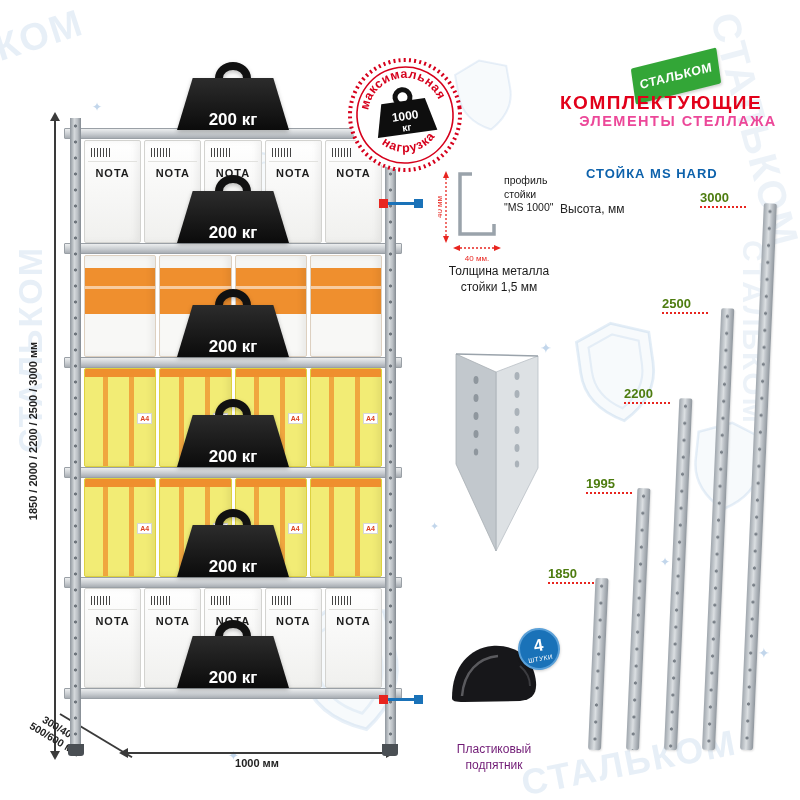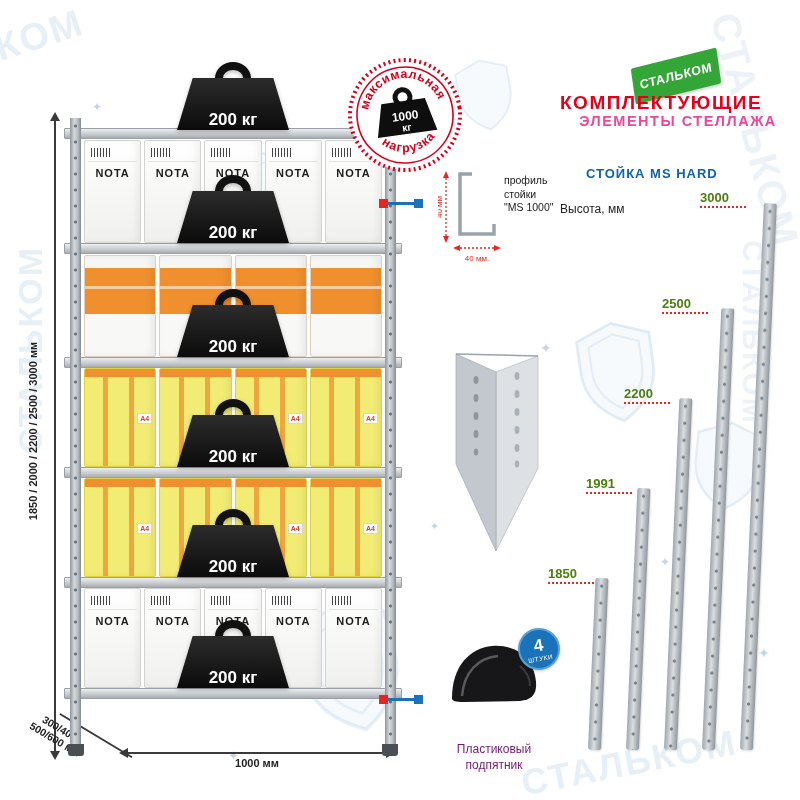--- a/index.html
+++ b/index.html
@@ -332,20 +332,24 @@
     <path d="M 34,16 L 22,16 L 22,76 L 56,76 L 56,66" fill="none" stroke="#9aa3ab" stroke-width="3.5"></path>
     <line x1="22" y1="90" x2="56" y2="90" stroke="#e8251f" stroke-width="1.3" stroke-dasharray="2 2"></line>
     <polygon points="15,90 22,87 22,93" fill="#e8251f"></polygon>
     <polygon points="63,90 56,87 56,93" fill="#e8251f"></polygon>
     <text x="39" y="103" font-size="8" fill="#e8251f" text-anchor="middle">40 мм.</text>
   </svg>
   <div class="profile-label">
     <div>профиль</div>
     <div>стойки</div>
     <div>"MS 1000"</div>
+  </div>
+  <div class="thickness">
+    <div>Толщина металла</div>
+    <div>стойки 1,5 мм</div>
   </div>
 
   <svg class="corner-svg" width="106" height="218" viewBox="0 0 106 218">
     <polygon points="52,26 94,10 94,122 52,205" fill="#dde1e4" stroke="#b9bfc5" stroke-width="0.8"></polygon>
     <polygon points="12,8 52,26 52,205 12,118" fill="#c2c8cd" stroke="#a8aeb4" stroke-width="0.8"></polygon>
     <line x1="12" y1="8" x2="94" y2="10" stroke="#9aa3ab" stroke-width="1.5"></line>
     <g fill="#8f979e">
       <ellipse cx="32" cy="34" rx="2.5" ry="4"></ellipse>
         <ellipse cx="32" cy="52" rx="2.5" ry="4"></ellipse>
       <ellipse cx="32" cy="70" rx="2.5" ry="4"></ellipse>
@@ -382,21 +386,21 @@
   <div class="rc-height">Высота, мм</div>
 
   <div class="rpost" style="left:588px;top:578px;height:172px"></div>
   <div class="rpost" style="left:626px;top:488px;height:262px"></div>
   <div class="rpost" style="left:664px;top:398px;height:352px"></div>
   <div class="rpost" style="left:702px;top:308px;height:442px"></div>
   <div class="rpost" style="left:740px;top:203px;height:547px"></div>
 
   <div class="post-label" style="left:548px;top:566px">1850</div>
   <div class="post-leader" style="left:548px;top:582px"></div>
-  <div class="post-label" style="left:586px;top:476px">1991</div>
+  <div class="post-label" style="left:586px;top:476px">1995</div>
   <div class="post-leader" style="left:586px;top:492px"></div>
   <div class="post-label" style="left:624px;top:386px">2200</div>
   <div class="post-leader" style="left:624px;top:402px"></div>
   <div class="post-label" style="left:662px;top:296px">2500</div>
   <div class="post-leader" style="left:662px;top:312px"></div>
   <div class="post-label" style="left:700px;top:190px">3000</div>
   <div class="post-leader" style="left:700px;top:206px"></div>
 
 </div>
 

